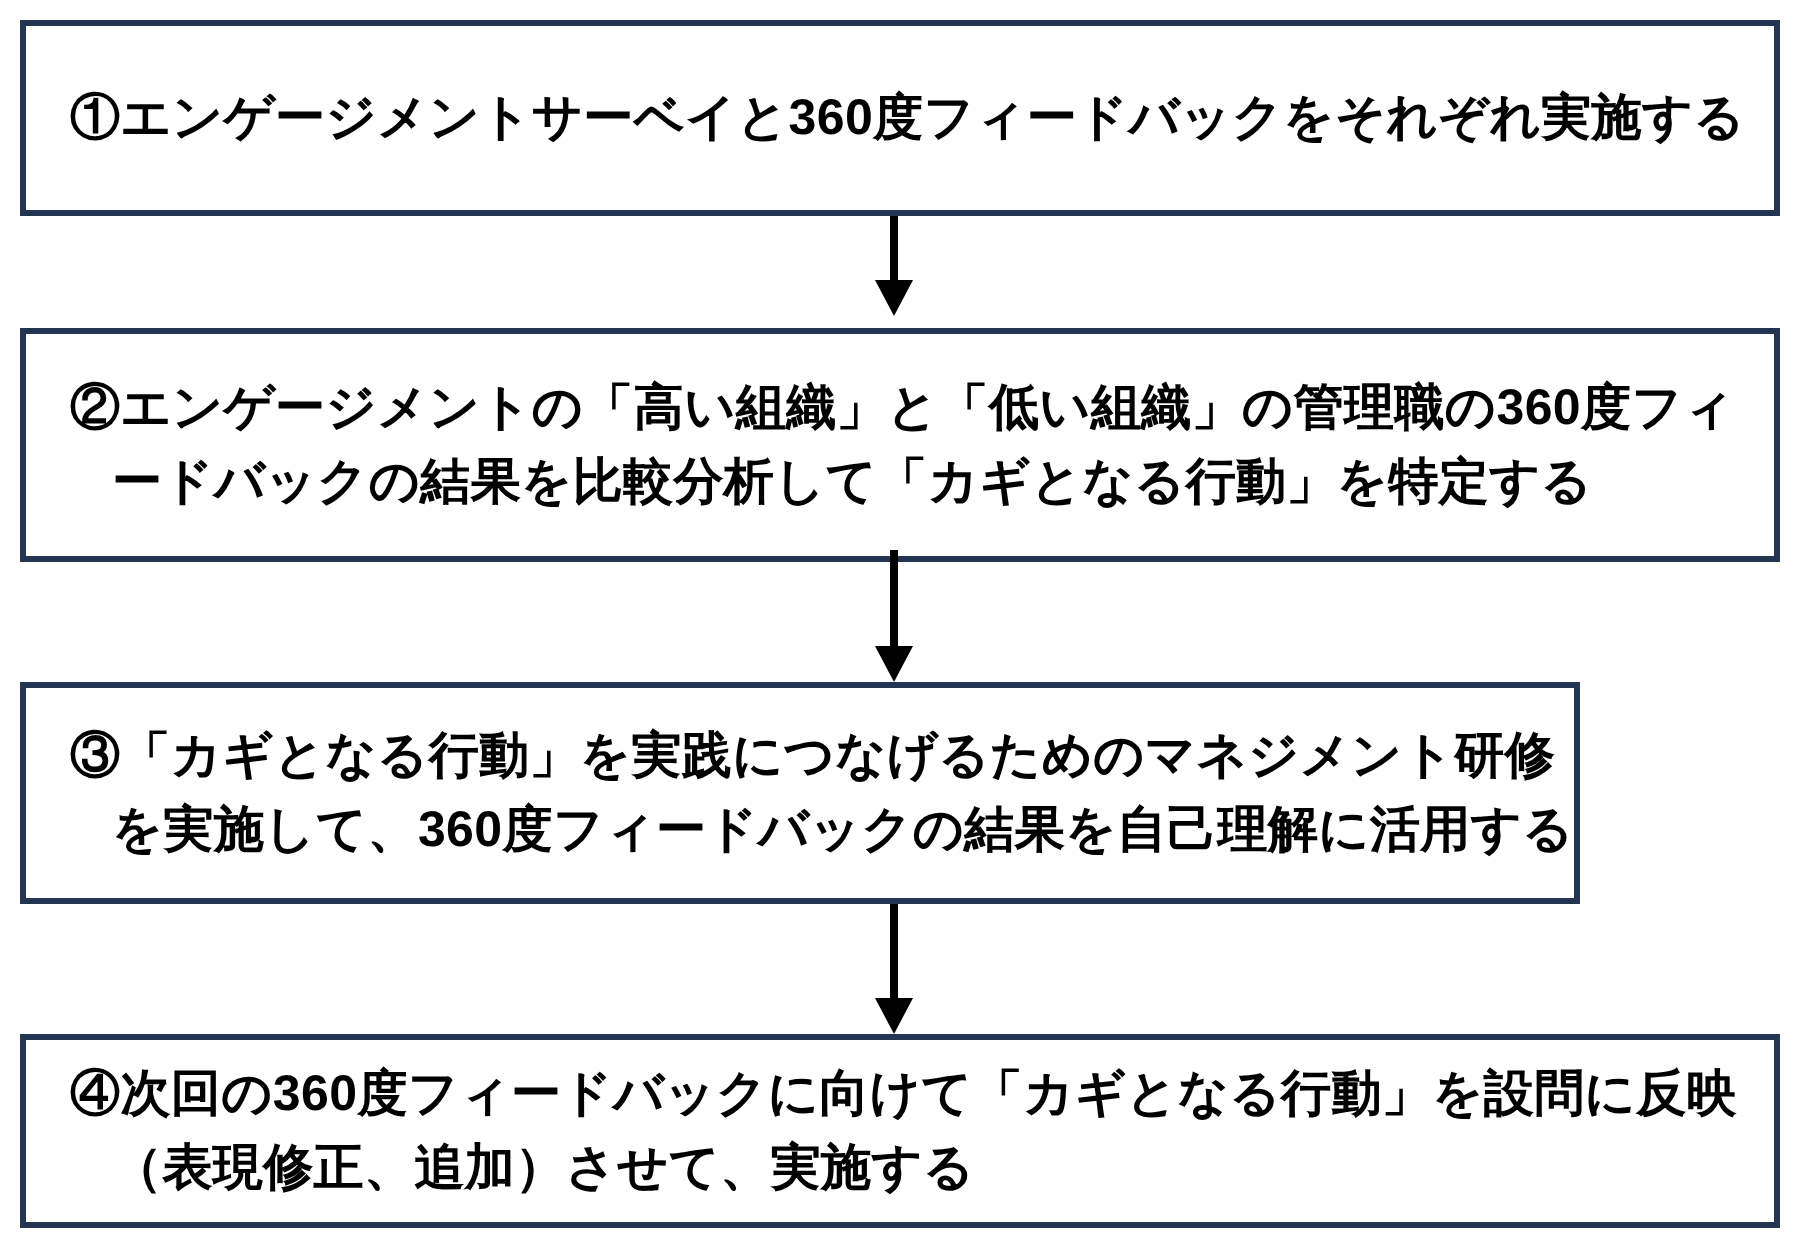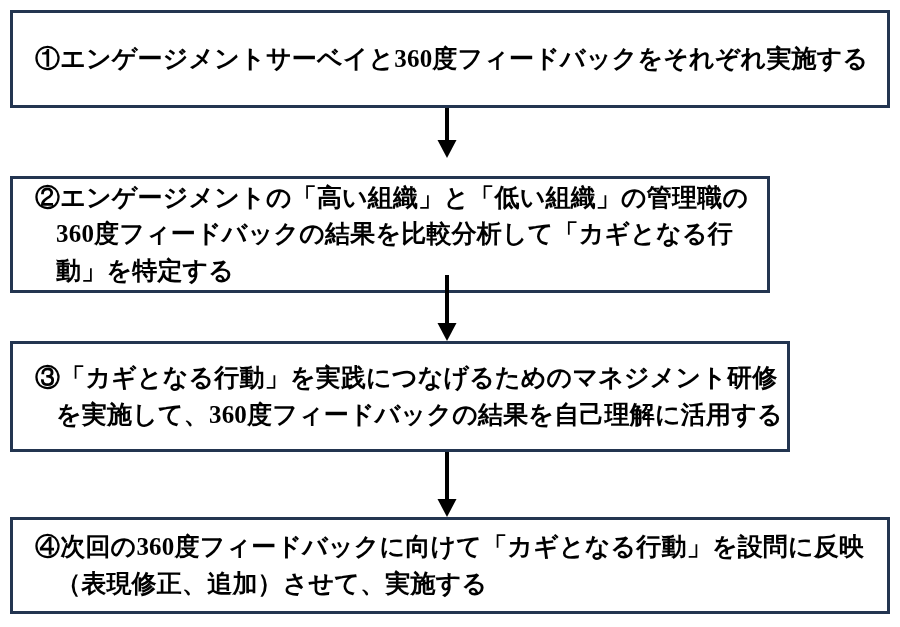--- a/index.html
+++ b/index.html
@@ -39,21 +39,21 @@
     padding-left: 22px;
     padding-right: 0;
     text-indent: -21px;
     margin-left: 21px;
     font-size: 25px;
     font-weight: bold;
     line-height: 1.46;
     letter-spacing: 0.2px;
     color: #000000;
     white-space: pre-line;
-    font-family: Liberation Serif, serif;
+    font-family: Liberation Sans, sans-serif;
   }
 
   .connector {
     position: absolute;
     width: 40px;
   }
 
   .connector svg {
     display: block;
     width: 100%;
@@ -70,21 +70,21 @@
     <span class="node-text">①エンゲージメントサーベイと360度フィードバックをそれぞれ実施する</span>
   </div>
 
   <div class="connector" style="left:427px; top:108px; height:50px;">
     <svg viewBox="0 0 40 50" preserveAspectRatio="none">
       <line x1="20" y1="0" x2="20" y2="36" stroke="#000000" stroke-width="4"></line>
       <polygon points="20,50 10.5,32 29.5,32" fill="#000000"></polygon>
     </svg>
   </div>
 
-  <div class="node-box" style="left:10px; top:176px; width:760px; height:117px;">
+  <div class="node-box" style="left:10px; top:164px; width:880px; height:117px;">
     <span class="node-text">②エンゲージメントの「高い組織」と「低い組織」の管理職の360度フィードバックの結果を比較分析して「カギとなる行動」を特定する</span>
   </div>
 
   <div class="connector" style="left:427px; top:275px; height:66px;">
     <svg viewBox="0 0 40 66" preserveAspectRatio="none">
       <line x1="20" y1="0" x2="20" y2="52" stroke="#000000" stroke-width="4"></line>
       <polygon points="20,66 10.5,48 29.5,48" fill="#000000"></polygon>
     </svg>
   </div>
 

